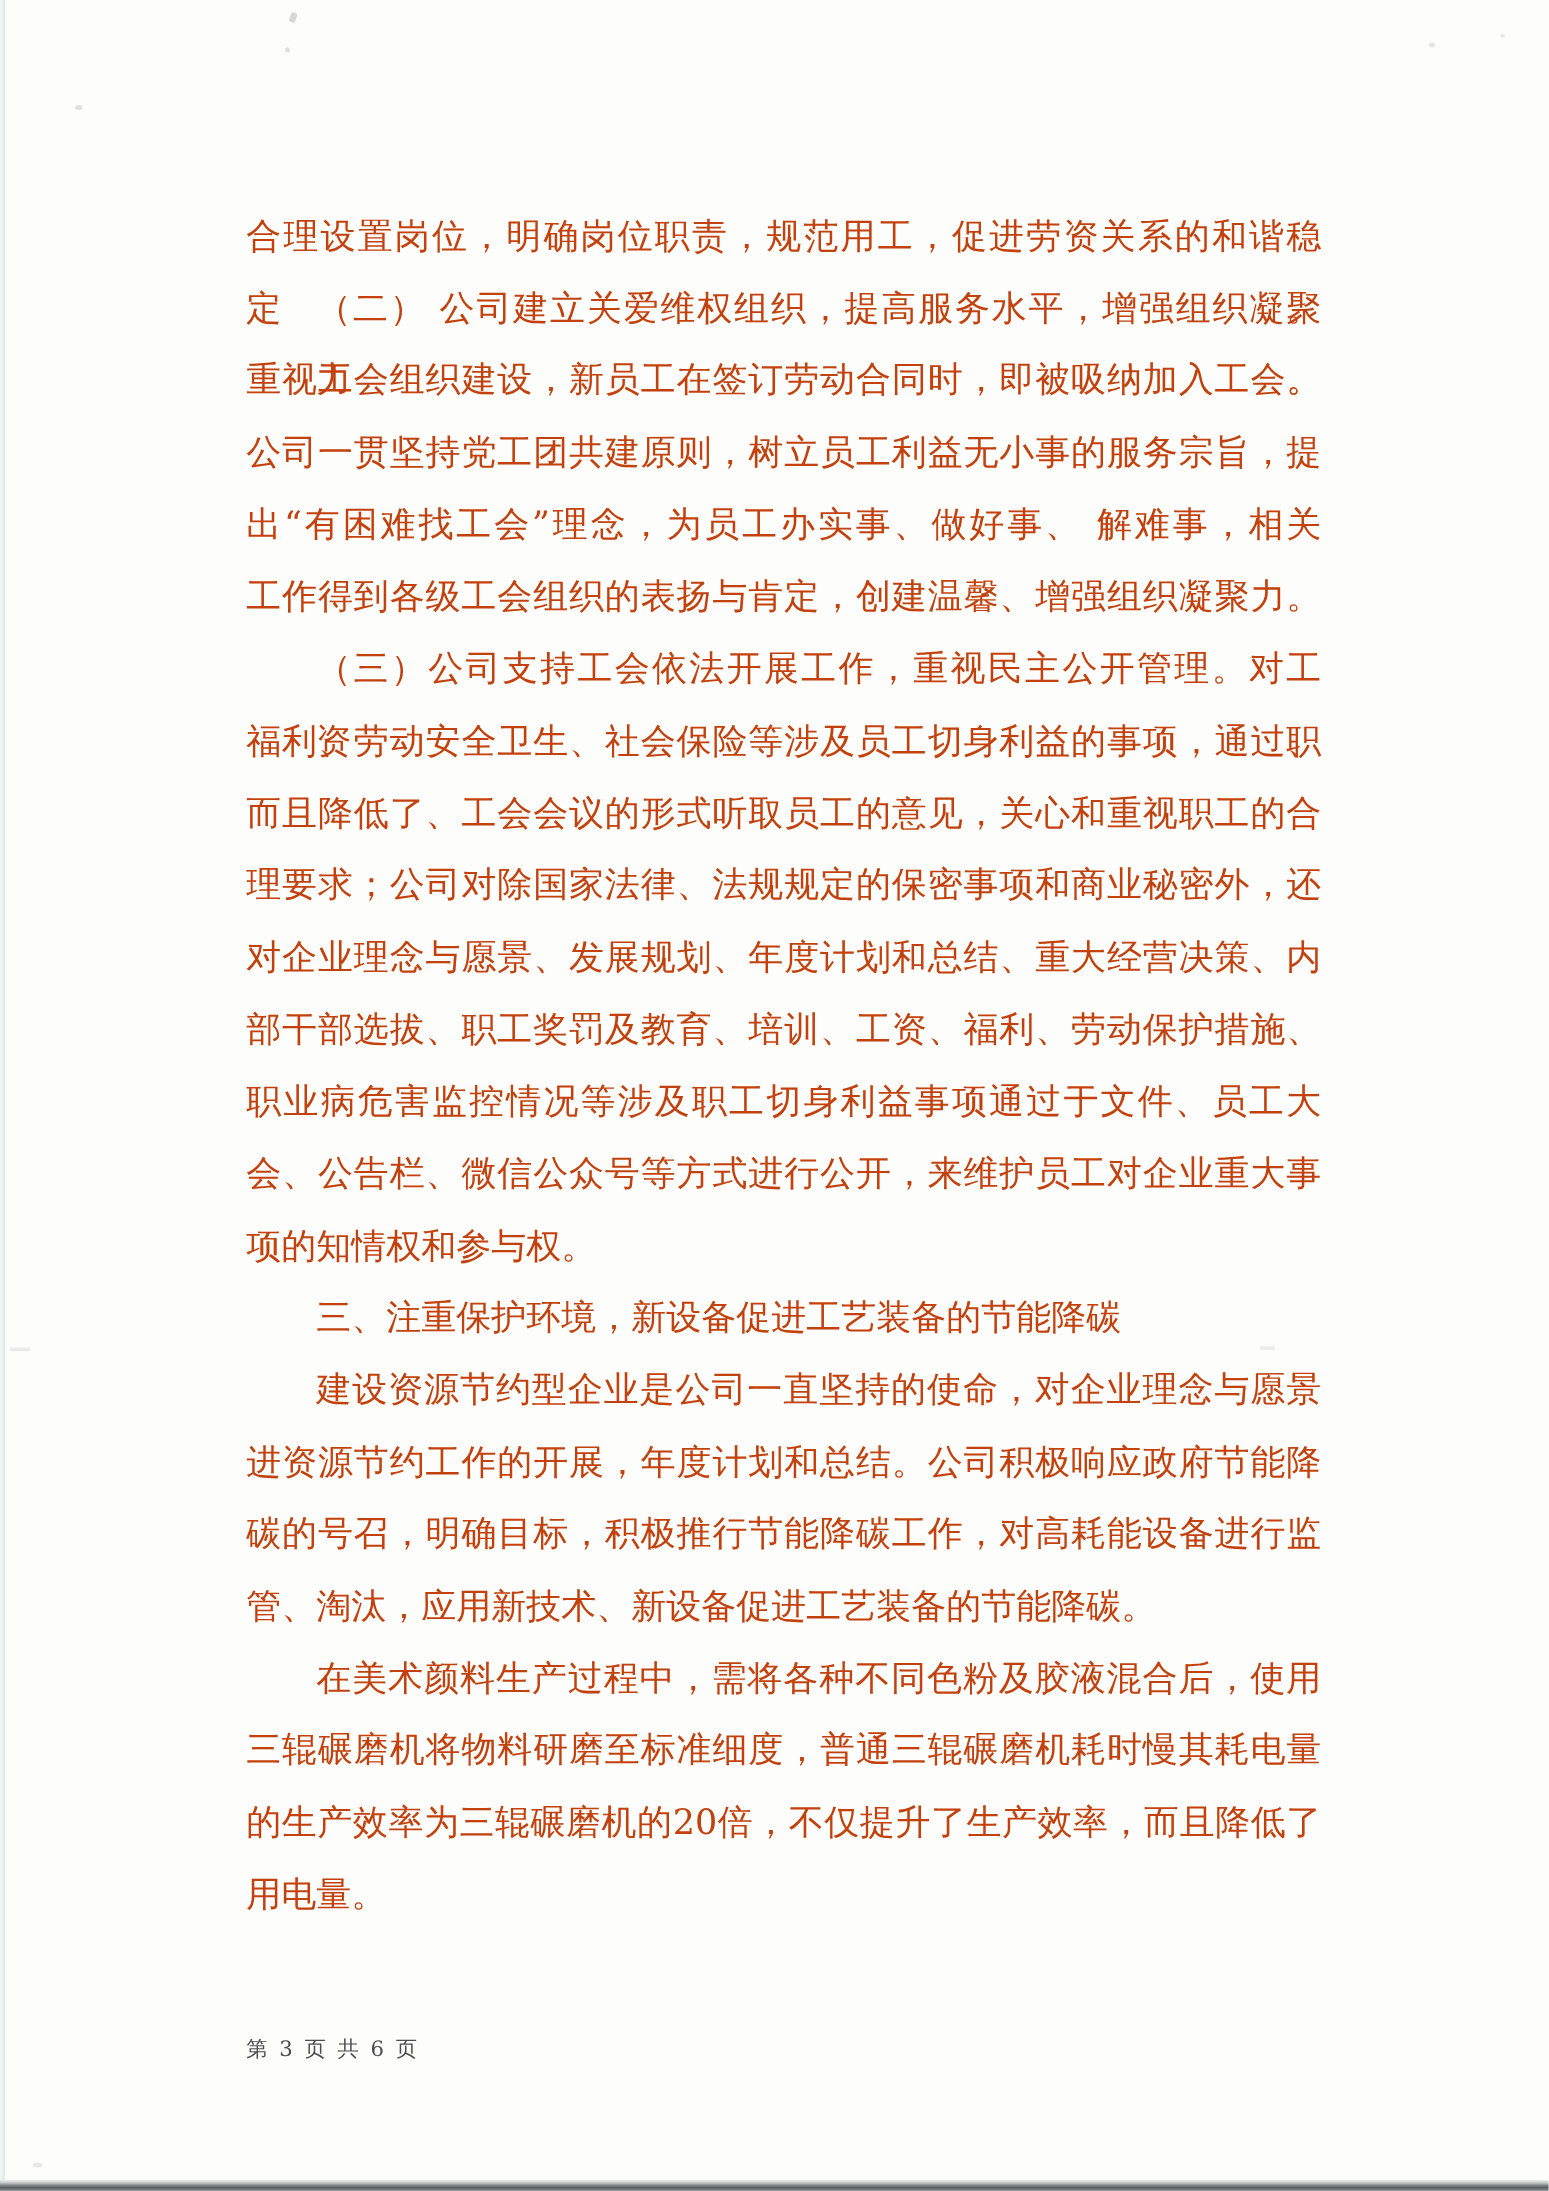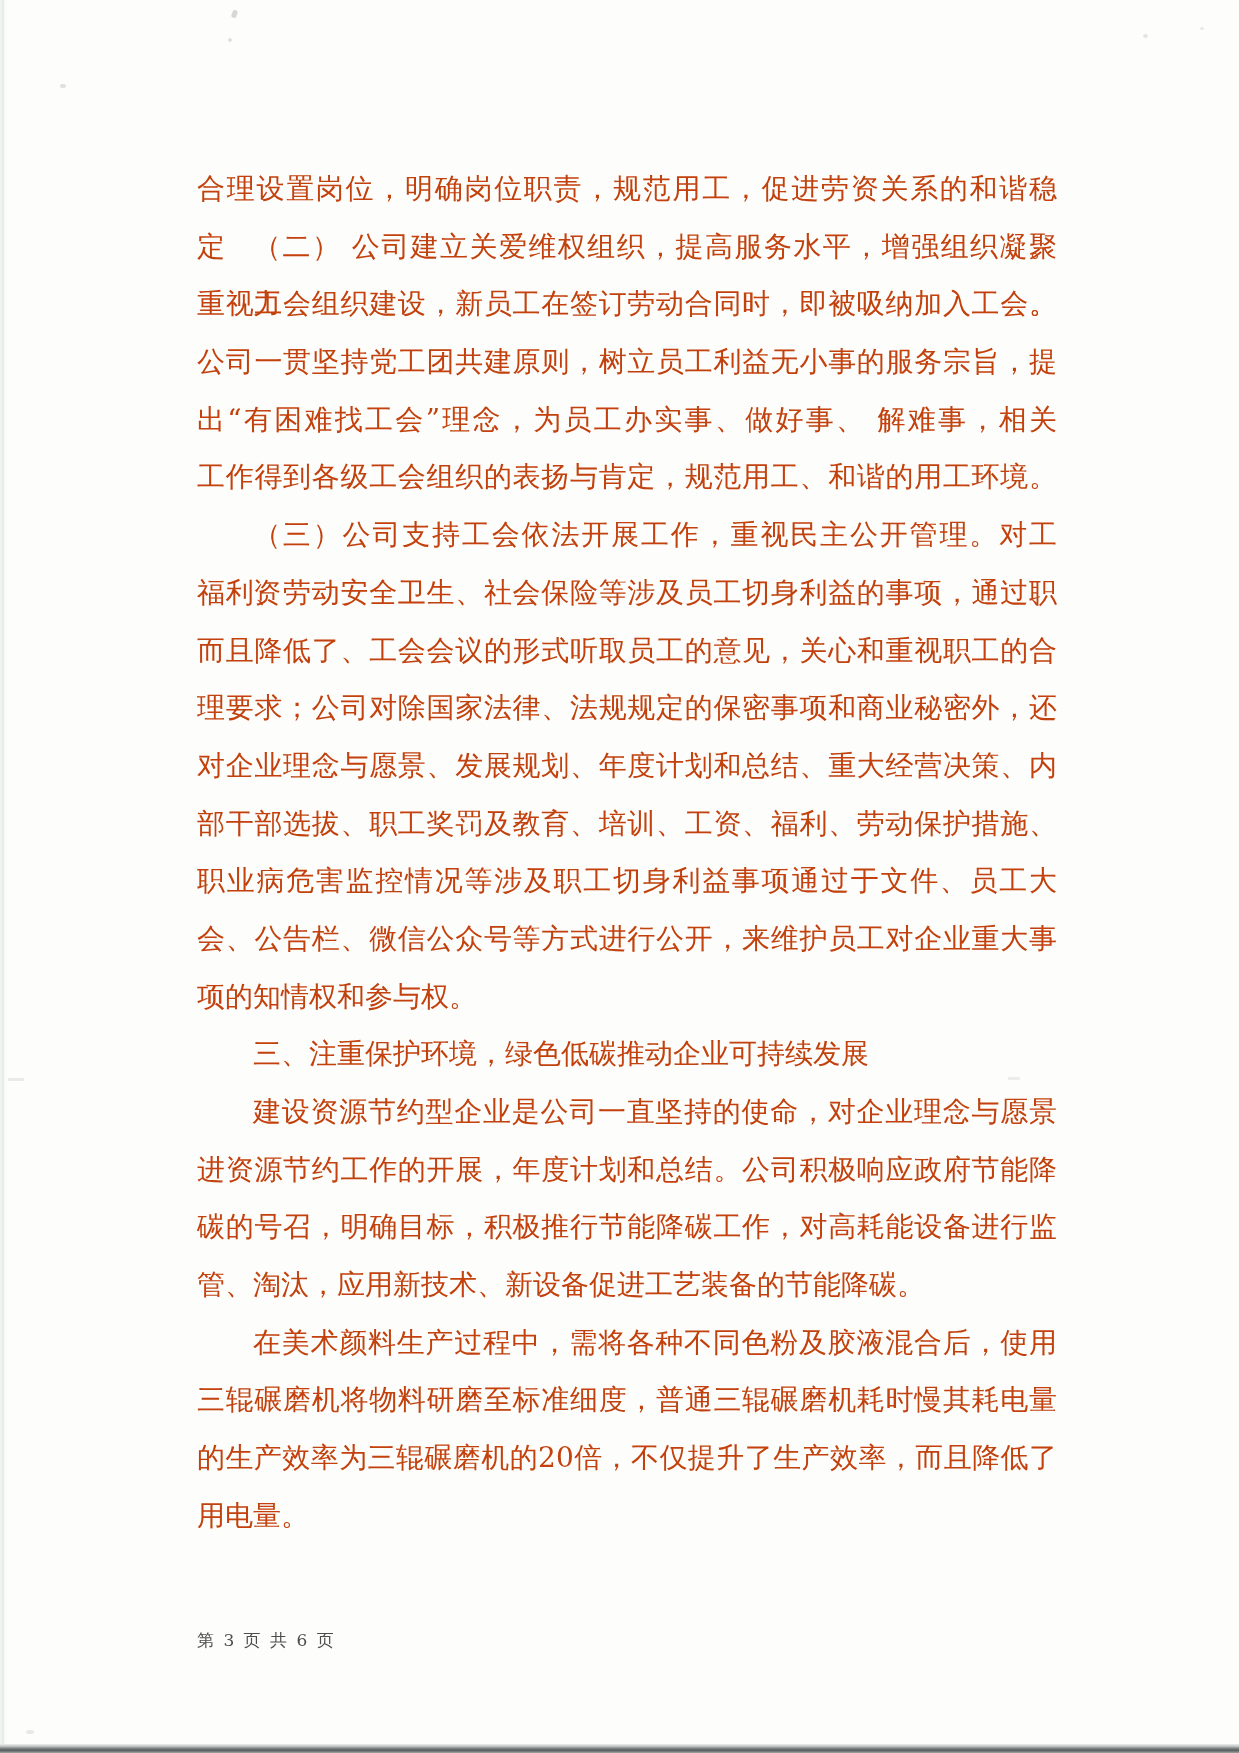--- a/index.html
+++ b/index.html
@@ -114,31 +114,31 @@
   <div class="speck s6"></div>
   <div class="speck s7"></div>
   <div class="speck s8"></div>
 
   <div class="content">
     <div class="line">合理设置岗位，明确岗位职责，规范用工，促进劳资关系的和谐稳定。</div>
     <div class="line indent">（二） 公司建立关爱维权组织，提高服务水平，增强组织凝聚力。</div>
     <div class="line">重视工会组织建设，新员工在签订劳动合同时，即被吸纳加入工会。</div>
     <div class="line">公司一贯坚持党工团共建原则，树立员工利益无小事的服务宗旨，提</div>
     <div class="line">出“有困难找工会”理念，为员工办实事、做好事、 解难事，相关</div>
-    <div class="line">工作得到各级工会组织的表扬与肯定，规范用工、和谐的用工环境。</div>
+    <div class="line">工作得到各级工会组织的表扬与肯定，创建温馨、增强组织凝聚力。</div>
     <div class="line indent">（三）公司支持工会依法开展工作，重视民主公开管理。对工资、</div>
     <div class="line">福利、劳动安全卫生、社会保险等涉及员工切身利益的事项，通过职</div>
     <div class="line">而且降低了、工会会议的形式听取员工的意见，关心和重视职工的合</div>
     <div class="line">理要求；公司对除国家法律、法规规定的保密事项和商业秘密外，还</div>
     <div class="line">对企业理念与愿景、发展规划、年度计划和总结、重大经营决策、内</div>
     <div class="line">部干部选拔、职工奖罚及教育、培训、工资、福利、劳动保护措施、</div>
     <div class="line">职业病危害监控情况等涉及职工切身利益事项通过于文件、员工大</div>
     <div class="line">会、公告栏、微信公众号等方式进行公开，来维护员工对企业重大事</div>
     <div class="line short">项的知情权和参与权。</div>
-    <div class="line indent short">三、注重保护环境，绿色低碳推动企业可持续发展</div>
+    <div class="line indent short">三、注重保护环境，新设备促进工艺装备的节能降碳</div>
     <div class="line indent">建设资源节约型企业是公司一直坚持的使命，对企业理念与愿景</div>
     <div class="line">进资源节约工作的开展，年度计划和总结。公司积极响应政府节能降</div>
     <div class="line">碳的号召，明确目标，积极推行节能降碳工作，对高耗能设备进行监</div>
     <div class="line short">管、淘汰，应用新技术、新设备促进工艺装备的节能降碳。</div>
     <div class="line indent">在美术颜料生产过程中，需将各种不同色粉及胶液混合后，使用</div>
     <div class="line">三辊碾磨机将物料研磨至标准细度，普通三辊碾磨机耗时慢其耗电量</div>
     <div class="line">的生产效率为三辊碾磨机的20倍，不仅提升了生产效率，而且降低了</div>
     <div class="line short">用电量。</div>
   </div>
 

